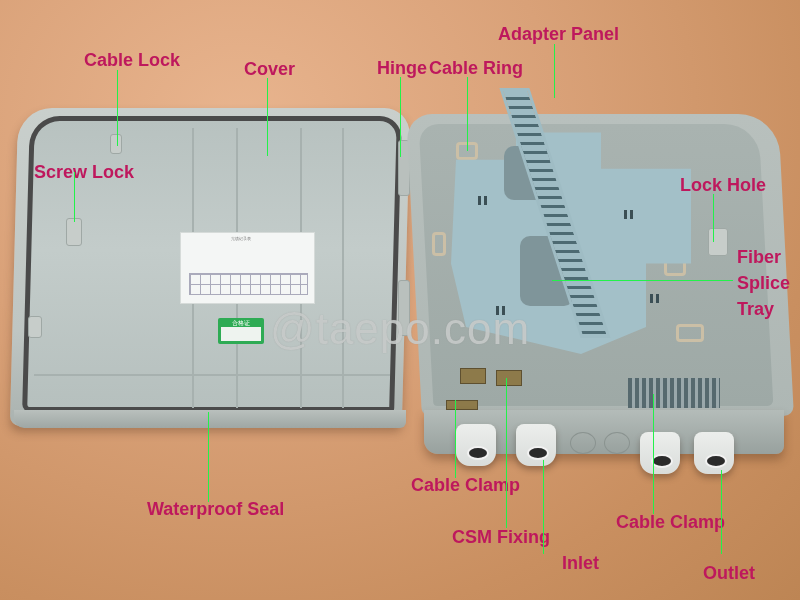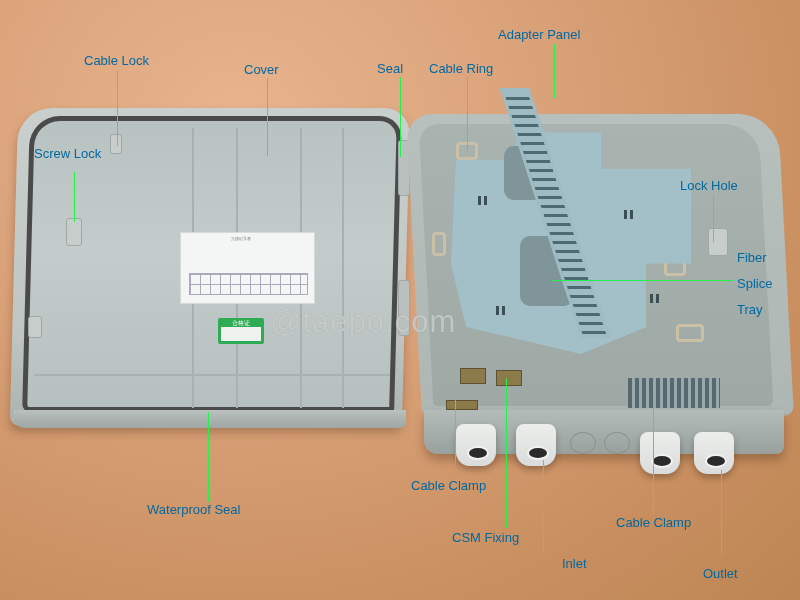--- a/index.html
+++ b/index.html
@@ -110,28 +110,28 @@
       box-shadow: 0 4px 6px rgba(60,40,30,0.35);
     }
     .gland .hole {
       position: absolute; left: 11px; bottom: 6px; width: 18px; height: 10px;
       border-radius: 50%; background: #2b2b2b; border: 2px solid #f2f2f2;
     }
 
     
     .watermark {
       position: absolute; left: 270px; top: 304px;
-      font-size: 31px; color: rgba(210,214,212,0.75);
+      font-size: 44px; color: rgba(210,214,212,0.75);
       letter-spacing: 1px;
       text-shadow: 0 0 1px rgba(140,140,140,0.6);
     }
 
     
     .callout {
-      position: absolute; color: #0369a1; font-weight: normal; font-size: 13px;
+      position: absolute; color: #be185d; font-weight: bold; font-size: 18px;
       white-space: nowrap; line-height: 15px;
     }
     .leader { position: absolute; background: #22f24a; }
     .leader.v { width: 1px; }
     .leader.h { height: 1px; }
   </style>
 </head>
 <body>
 
 <div class="stage">
@@ -207,30 +207,30 @@
     </div>
 
   <div class="watermark">@taepo.com</div>
 
   <div class="callout" style="left:84px;top:53px;">Cable Lock</div>
   <div class="leader v" style="left:117px;top:70px;height:76px;"></div>
 
   <div class="callout" style="left:244px;top:62px;">Cover</div>
   <div class="leader v" style="left:267px;top:78px;height:78px;"></div>
 
-  <div class="callout" style="left:377px;top:61px;">Seal</div>
+  <div class="callout" style="left:377px;top:61px;">Hinge</div>
   <div class="leader v" style="left:400px;top:77px;height:80px;"></div>
 
   <div class="callout" style="left:429px;top:61px;">Cable Ring</div>
   <div class="leader v" style="left:467px;top:77px;height:74px;"></div>
 
   <div class="callout" style="left:498px;top:27px;">Adapter Panel</div>
   <div class="leader v" style="left:554px;top:44px;height:54px;"></div>
 
-  <div class="callout" style="left:28px;top:146px;margin-left:6px;">Screw Lock</div>
+  <div class="callout" style="left:28px;top:165px;margin-left:6px;">Screw Lock</div>
   <div class="leader v" style="left:74px;top:172px;height:50px;"></div>
 
   <div class="callout" style="left:680px;top:178px;">Lock Hole</div>
   <div class="leader v" style="left:713px;top:194px;height:48px;"></div>
 
   <div class="callout" style="left:737px;top:250px;">Fiber</div>
   <div class="callout" style="left:737px;top:276px;">Splice</div>
   <div class="callout" style="left:737px;top:302px;">Tray</div>
   <div class="leader h" style="left:552px;top:280px;width:181px;"></div>
 

